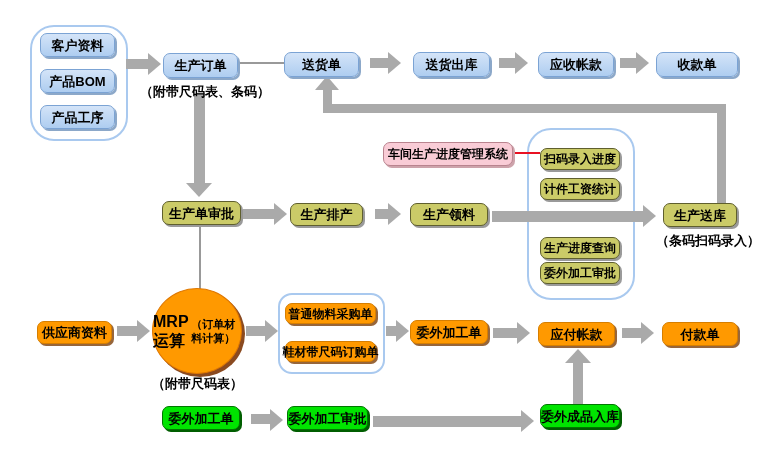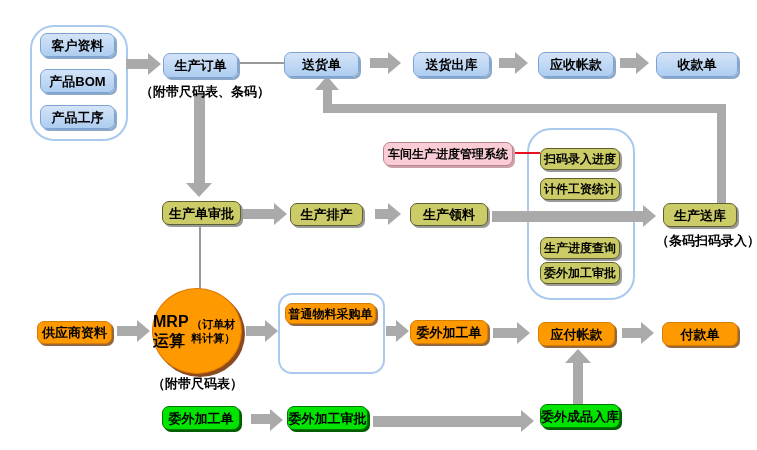--- a/index.html
+++ b/index.html
@@ -131,20 +131,21 @@
   <div class="node khaki" style="left:410px;top:203px;width:76px;height:21px;">生产领料</div>
   <div class="node khaki small" style="left:540px;top:148px;width:78px;height:20px;">扫码录入进度</div>
   <div class="node khaki small" style="left:540px;top:178px;width:78px;height:20px;">计件工资统计</div>
   <div class="node khaki small" style="left:540px;top:237px;width:78px;height:20px;">生产进度查询</div>
   <div class="node khaki small" style="left:540px;top:262px;width:78px;height:20px;">委外加工审批</div>
 
   <div class="node pink small" style="left:383px;top:142px;width:128px;height:22px;">车间生产进度管理系统</div>
 
   <div class="node orange" style="left:37px;top:321px;width:73px;height:21px;">供应商资料</div>
   <div class="node orange small" style="left:285px;top:303px;width:89px;height:19px;">普通物料采购单</div>
+  <div class="node orange small" style="left:285px;top:341px;width:89px;height:19px;">鞋材带尺码订购单</div>
   <div class="node orange" style="left:410px;top:320px;width:76px;height:22px;">委外加工单</div>
   <div class="node orange" style="left:538px;top:322px;width:75px;height:22px;">应付帐款</div>
   <div class="node orange" style="left:662px;top:322px;width:74px;height:22px;">付款单</div>
 
   <div class="mrp-circle">
     <div class="mrp-title">MRP运算</div>
     <div class="mrp-sub">（订单材料计算）</div>
   </div>
 
   <div class="node green" style="left:162px;top:406px;width:76px;height:22px;">委外加工单</div>

